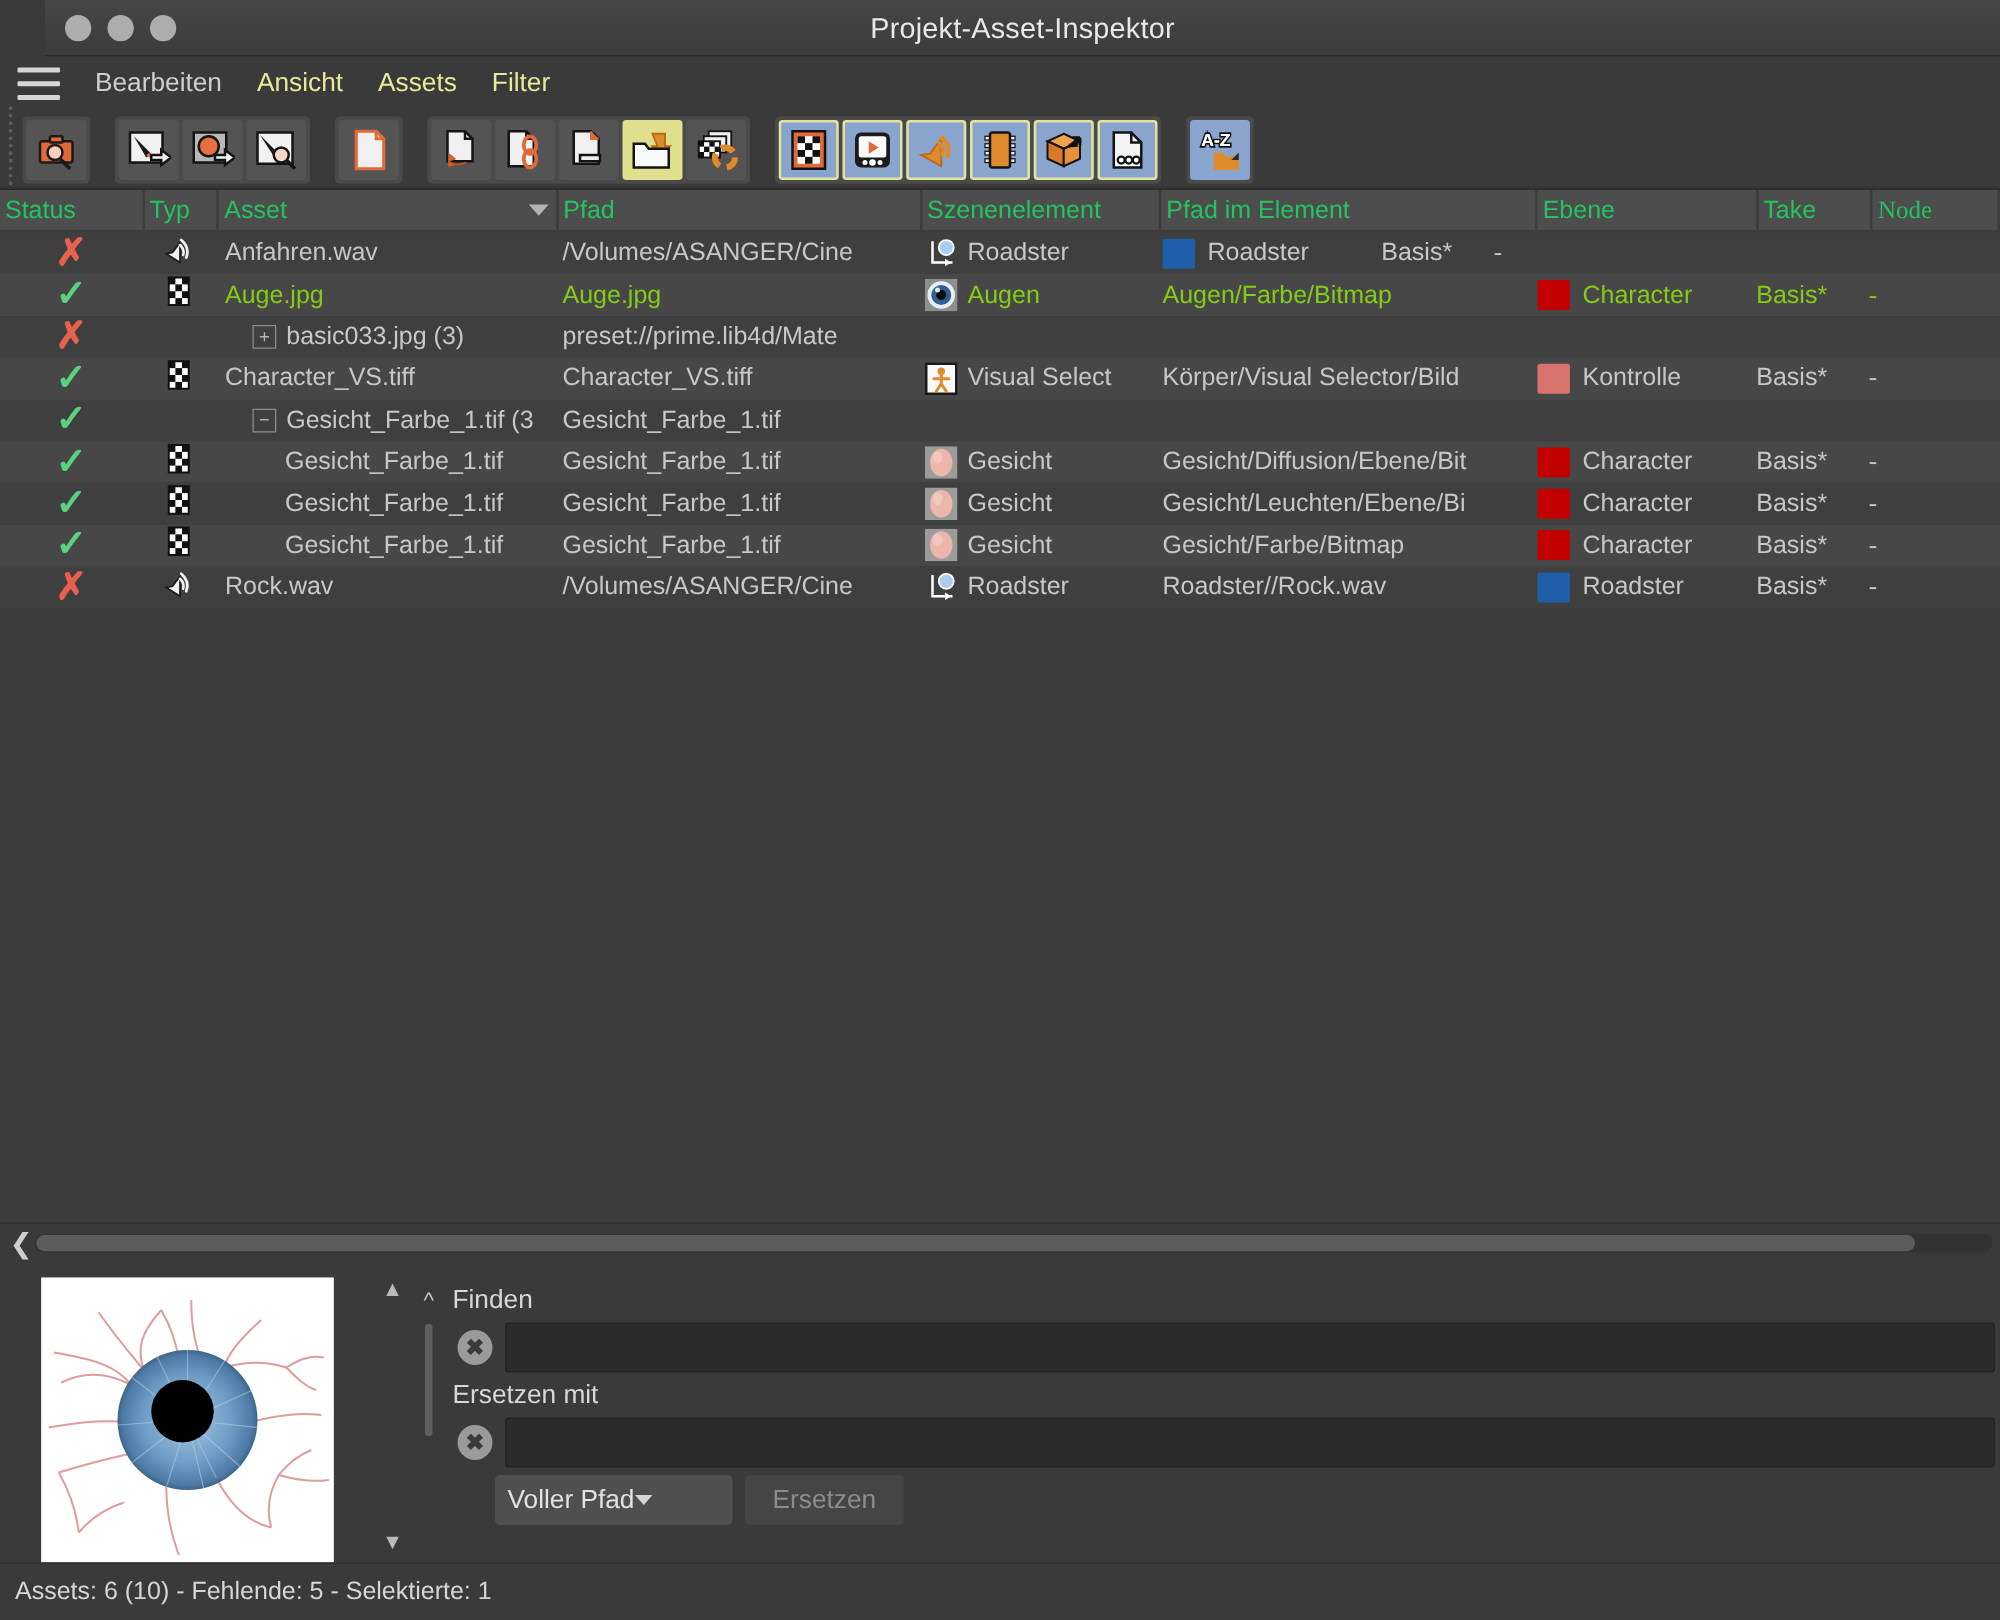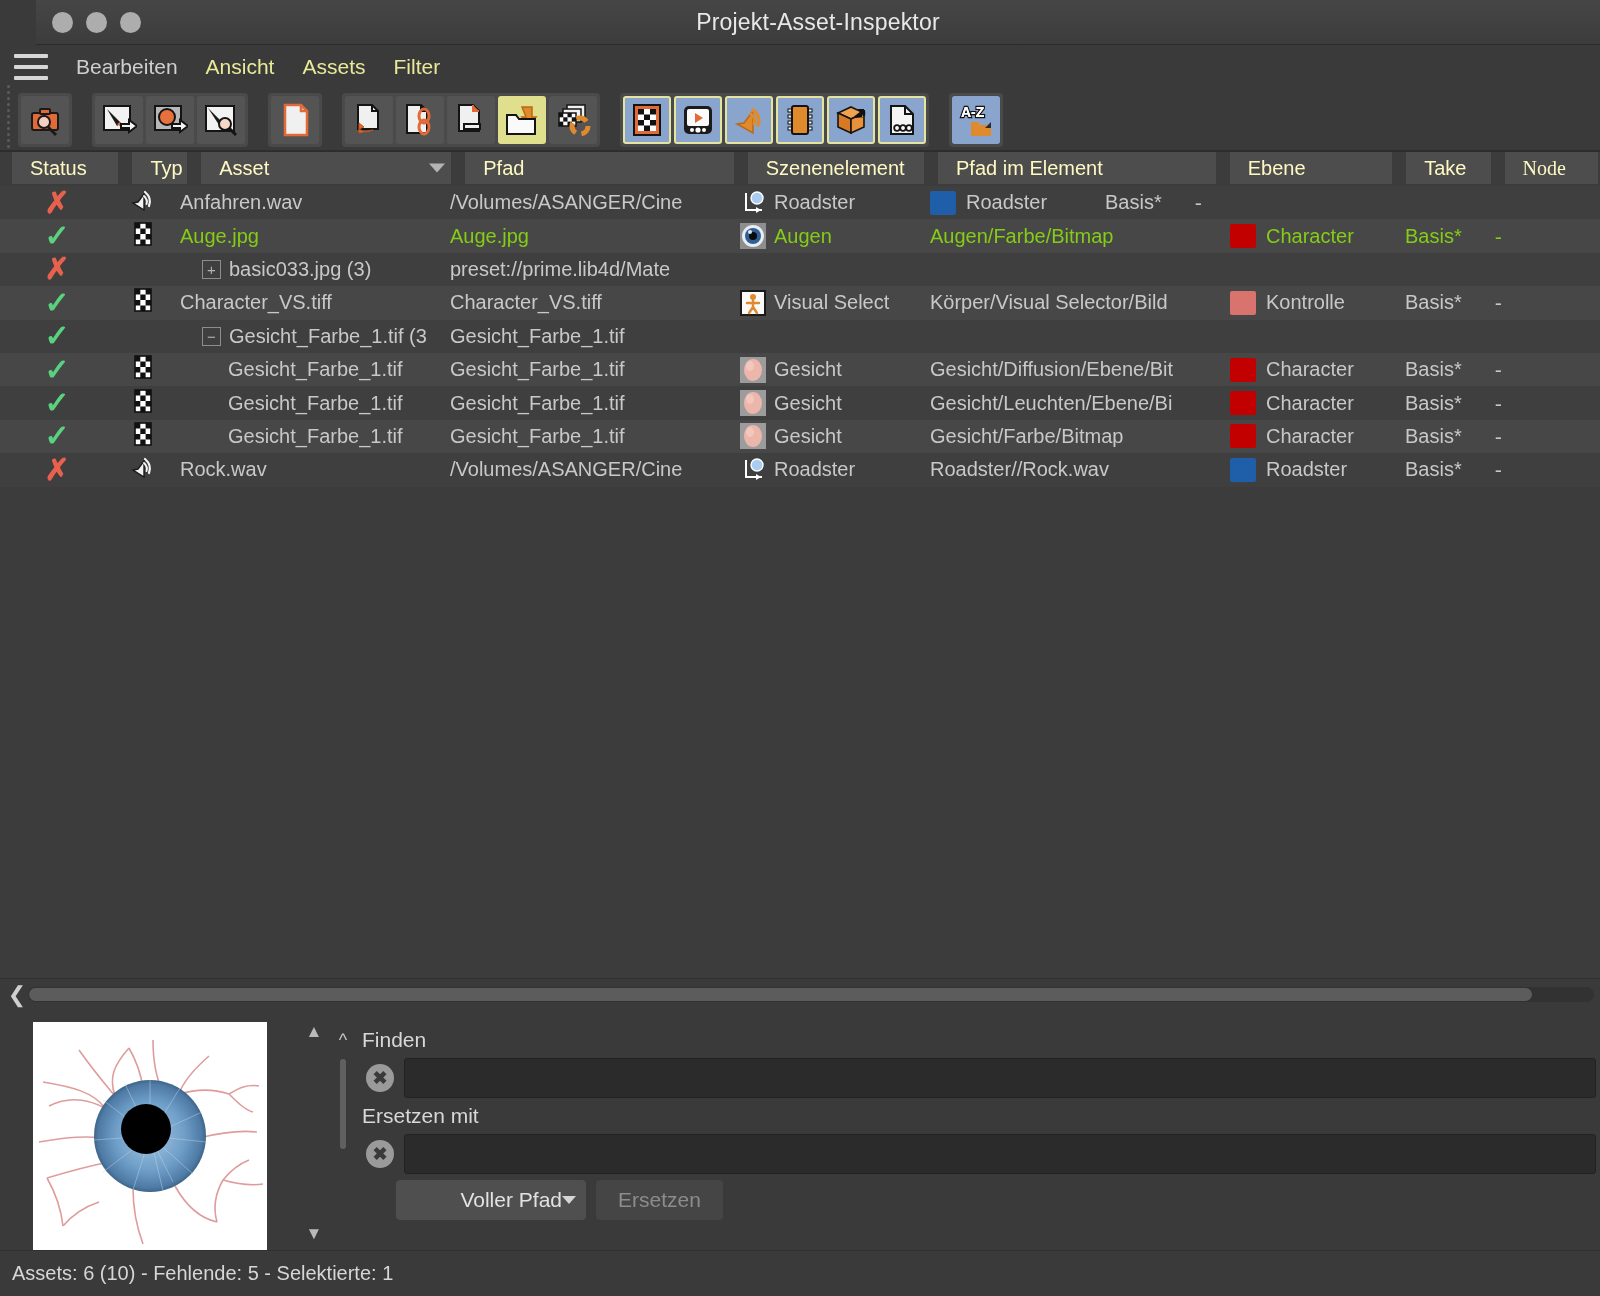--- a/index.html
+++ b/index.html
@@ -58,23 +58,23 @@
   .tbtn { width: 48px; height: 48px; border-radius: 3px; background: #545454;
           display: flex; align-items: center; justify-content: center; }
   .tbtn.sel-yellow { background: #dfdf8e; }
   .tbtn.sel-blue { background: #8aa5cd; border: 2px solid #e4e4a0; }
   .tbtn.sel-blue-plain { background: #8aa5cd; }
   .tbtn svg { display:block; }
   
   .tablewrap { flex: 1 1 auto; background: #3c3c3c; display: flex; flex-direction: column;
                overflow: hidden; border-top: 1px solid #2d2d2d;}
   .thead { display: flex; height: 34px; background: #3c3c3c; }
-  .th { background: #4d4d4d; color: #fef9c3; font-size: 20px; display: flex;
-        align-items: center; padding-left: 18px; margin-right: 2px; height: 32px;
-        position: relative; overflow: hidden; white-space: nowrap; margin-left: 12px;}
+  .th { background: #4d4d4d; color: #22c55e; font-size: 20px; display: flex;
+        align-items: center; padding-left: 4px; margin-right: 2px; height: 32px;
+        position: relative; overflow: hidden; white-space: nowrap;}
   .th .sortcaret { position: absolute; right: 6px; top: 50%; transform: translateY(-50%);
         width: 0; height: 0; border-left: 8px solid transparent; border-right: 8px solid transparent;
         border-top: 9px solid #b4b4b4; }
   .rows { flex: 1 1 auto; }
   .row { display: flex; height: 33.4px; align-items: center; font-size: 20px; color: #c8c8c8;}
   .row.odd { background: #3f3f3f; }
   .row.even { background: #474747; }
   .cell { height: 100%; display: flex; align-items: center; overflow: hidden;
           white-space: nowrap; padding-left: 8px; }
   .cell.center { justify-content: center; padding-left: 0;}
@@ -121,21 +121,21 @@
   .fp-label { color: #d8d8d8; font-size: 21px; margin: 2px 0 6px 36px; }
   .fp-row { display: flex; align-items: center; margin-bottom: 6px; }
   .clearbtn { width: 28px; height: 28px; border-radius: 50%; background: #9a9a9a;
               color: #3a3a3a; font-size: 18px; display:flex; align-items:center;
               justify-content:center; margin: 0 10px 0 8px; flex: 0 0 28px; font-weight:700;}
   .textfield { flex: 1 1 auto; height: 40px; background: #2b2b2b; border: 1px solid #222;
                border-radius: 3px; }
   .fp-controls { display: flex; align-items: center; gap: 10px; margin-left: 38px; margin-top: 6px;}
   .selectbox { width: 190px; height: 40px; background: #4f4f4f; border-radius: 4px;
                display: flex; align-items: center; padding: 0 10px; color: #e2e2e2;
-               font-size: 21px; justify-content: flex-end;}
+               font-size: 21px; justify-content: flex-start;}
   .caret-d { width:0;height:0;border-left:7px solid transparent;border-right:7px solid transparent;
              border-top:8px solid #d5d5d5;}
   .btn-disabled { height: 40px; background: #454545; border-radius: 4px; color: #8c8c8c;
                   font-size: 21px; display:flex; align-items:center; padding: 0 22px;}
   
   .statusbar { flex: 0 0 46px; display: flex; align-items: center; padding-left: 12px;
                color: #d6d6d6; font-size: 20px; background: #3a3a3a; border-top: 1px solid #313131;}
 </style>
 </head>
 <body>

